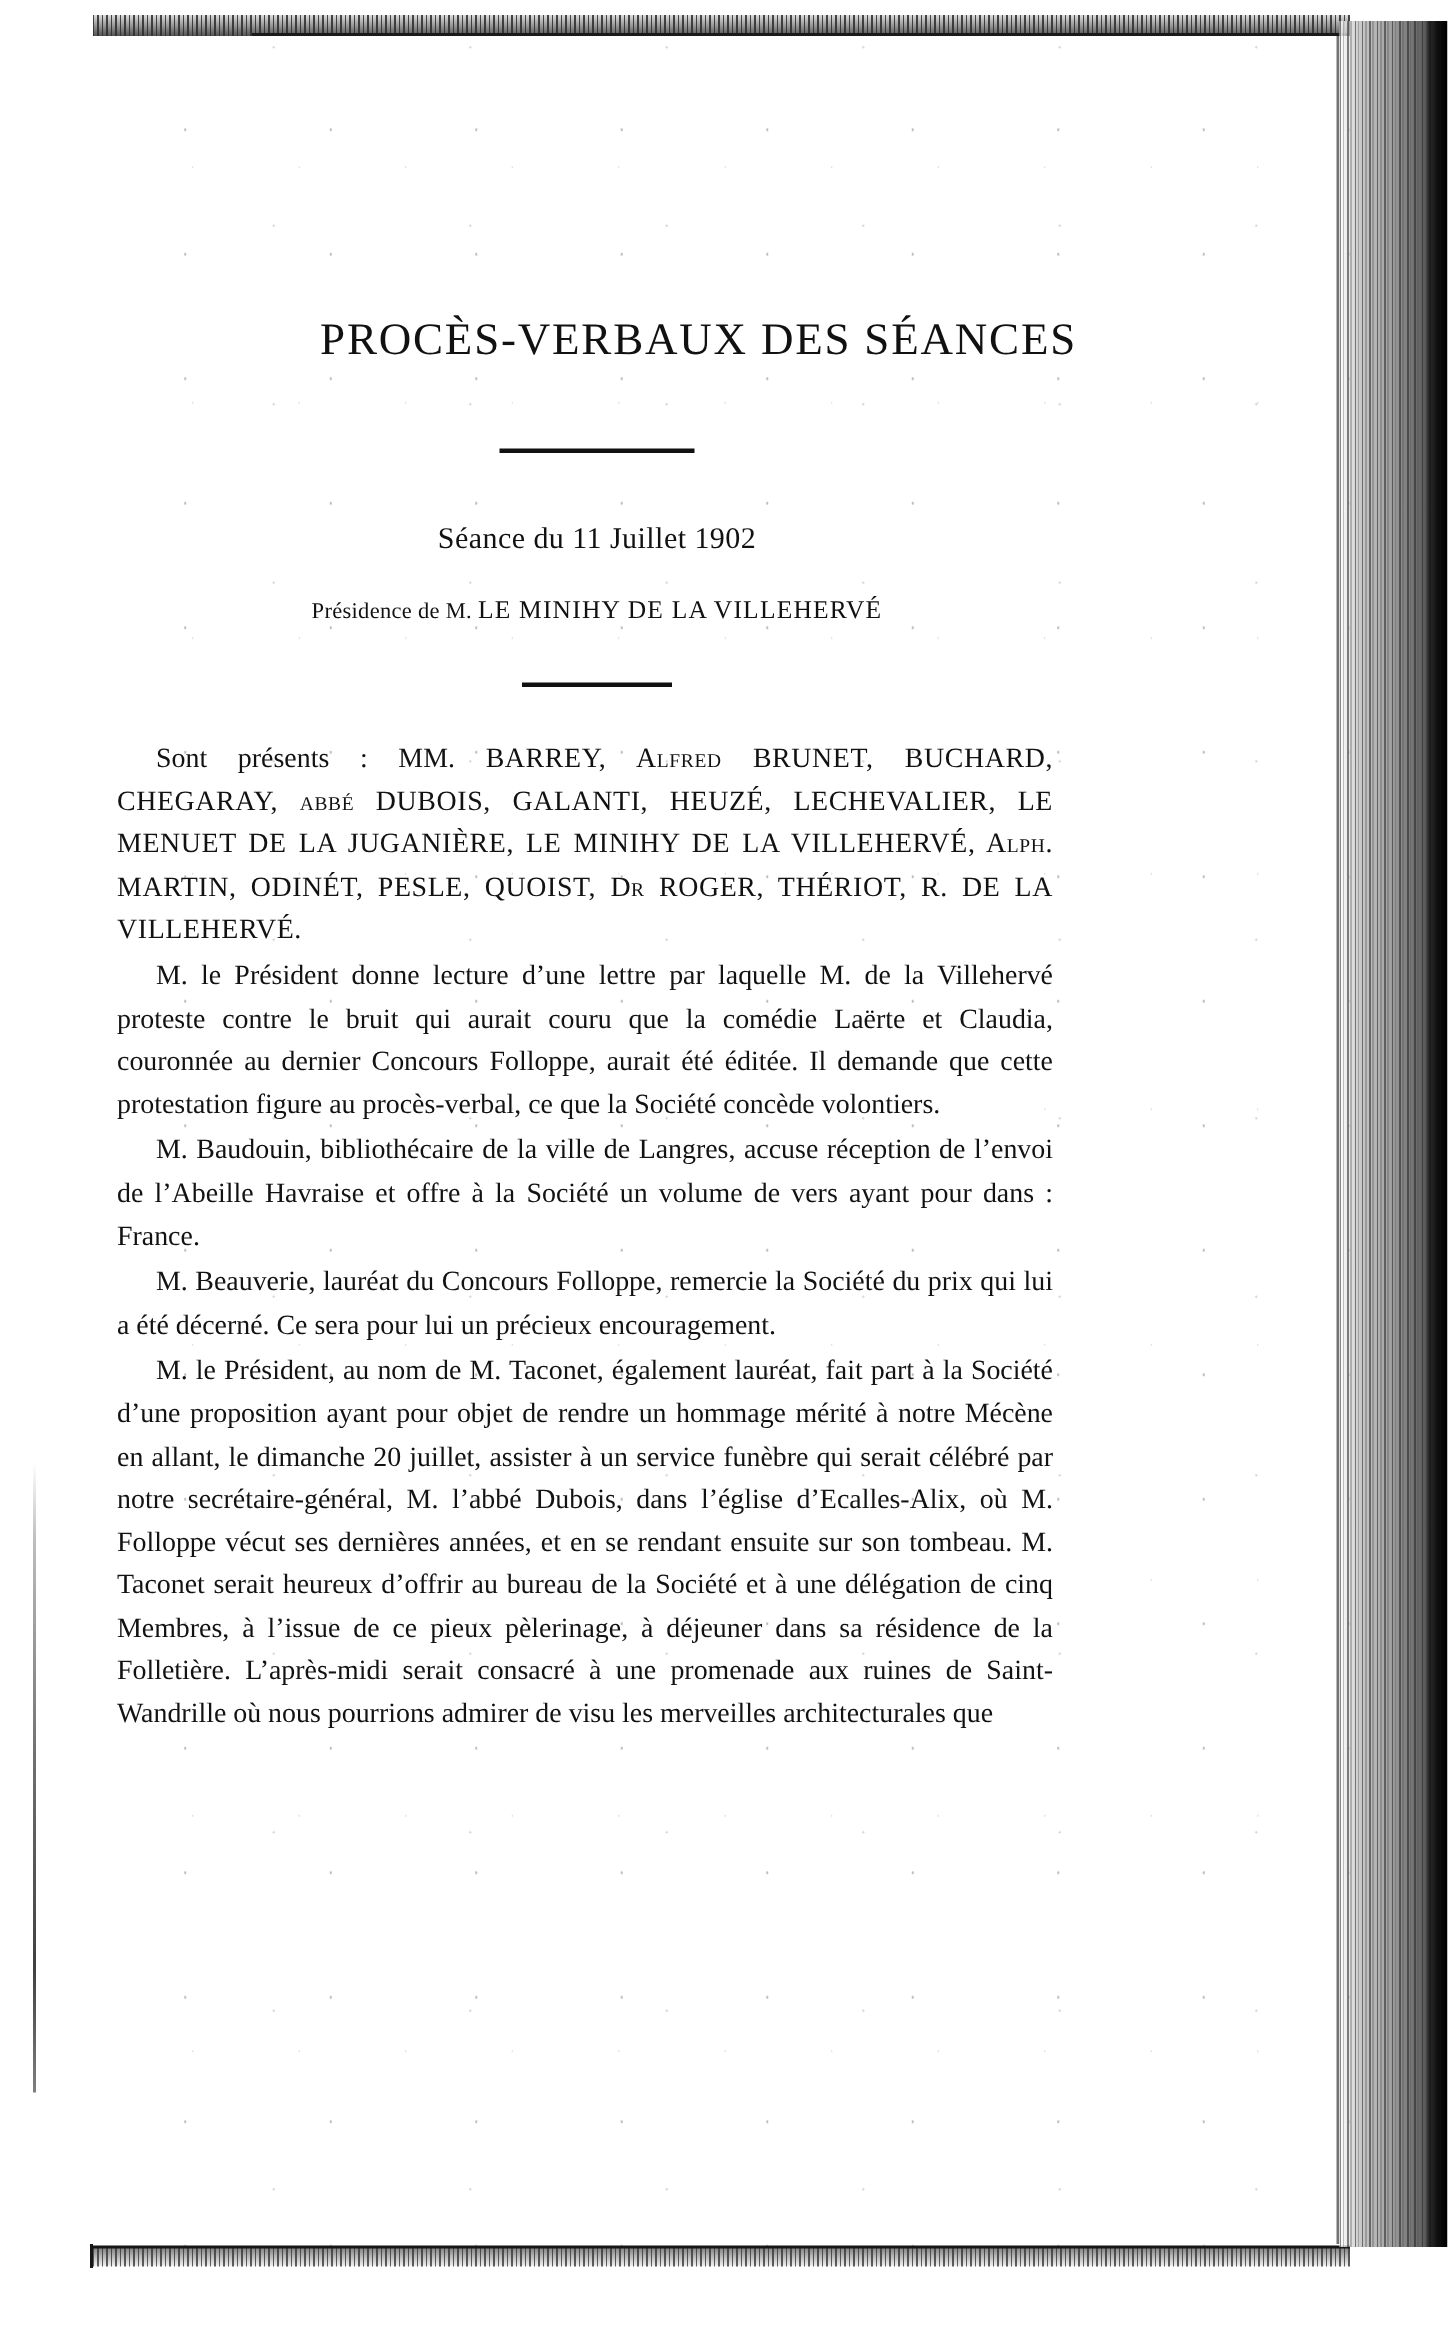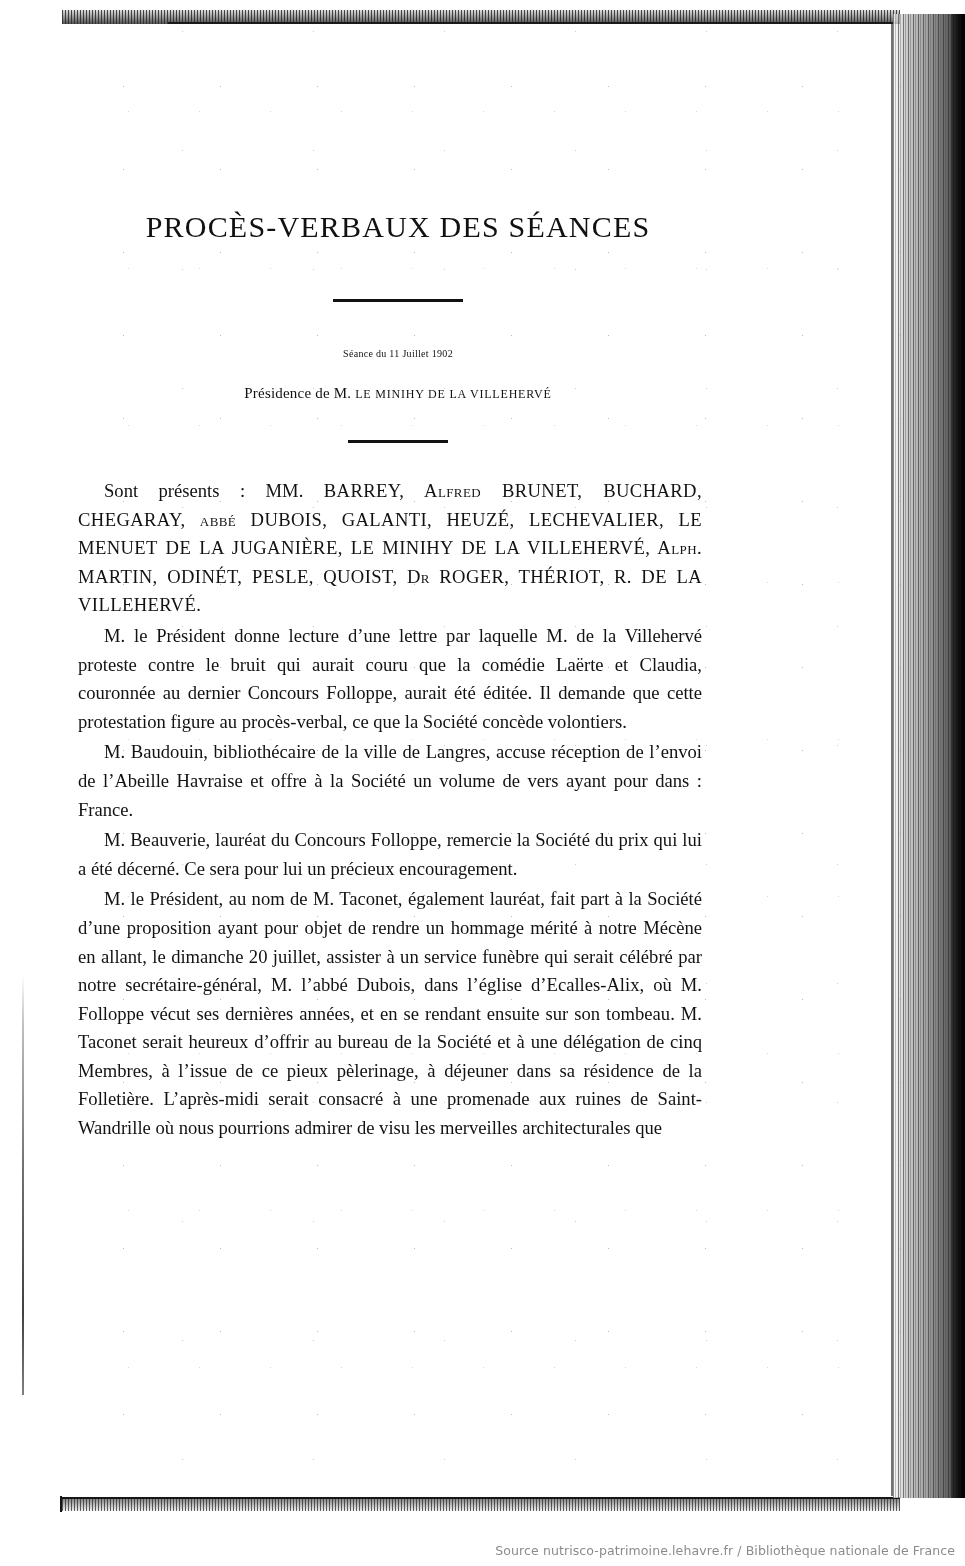--- a/index.html
+++ b/index.html
@@ -143,54 +143,54 @@
     height: 1566px;
   }
   .content {
     position: absolute;
     left: 78px;
     top: 210px;
     width: 640px;
   }
 
   .doc-title {
-    text-align: center;
+    text-align: right;
     font-size: 30px;
     letter-spacing: 1.2px;
     font-weight: 400;
     color: #111;
     margin: 0;
     font-family: "Liberation Serif", serif;
   }
   .rule {
     height: 3px;
     background: #111;
     margin: 0 auto;
   }
   .rule-1 { width: 130px; margin-top: 55px; }
   .rule-2 { width: 100px; margin-top: 38px; }
 
   .session-line {
     text-align: center;
-    font-size: 10px;
+    font-size: 20px;
     margin-top: 46px;
     color: #111;
     letter-spacing: 0.3px;
   }
   .presidency {
     text-align: center;
     font-size: 15px;
     margin-top: 26px;
     color: #111;
     letter-spacing: 0.2px;
   }
   .presidency .sc {
     font-variant: small-caps;
     letter-spacing: 0.8px;
-    font-size: 12px;
+    font-size: 17px;
     text-align: right;
   }
   .president-role {
     text-align: center;
     font-size: 15px;
     margin-top: 5px;
     color: #111;
   }
 
   .body-text {
@@ -285,17 +285,14 @@
   <div class="edge-top"></div>
   <div class="edge-top-rule"></div>
   <div class="edge-bottom"></div>
   <div class="edge-bottom-rule"></div>
   <div class="edge-left-line"></div>
   <div class="scan-streak"></div>
   <div class="gutter-inner-line"></div>
   <div class="gutter"></div>
   <div class="gutter-dark"></div>
 
-  <div class="source-bar">
-    <span class="source-text">Source nutrisco-patrimoine.lehavre.fr / Bibliothèque nationale de France</span>
-  </div>
 
 </div>
 
 </body></html>

